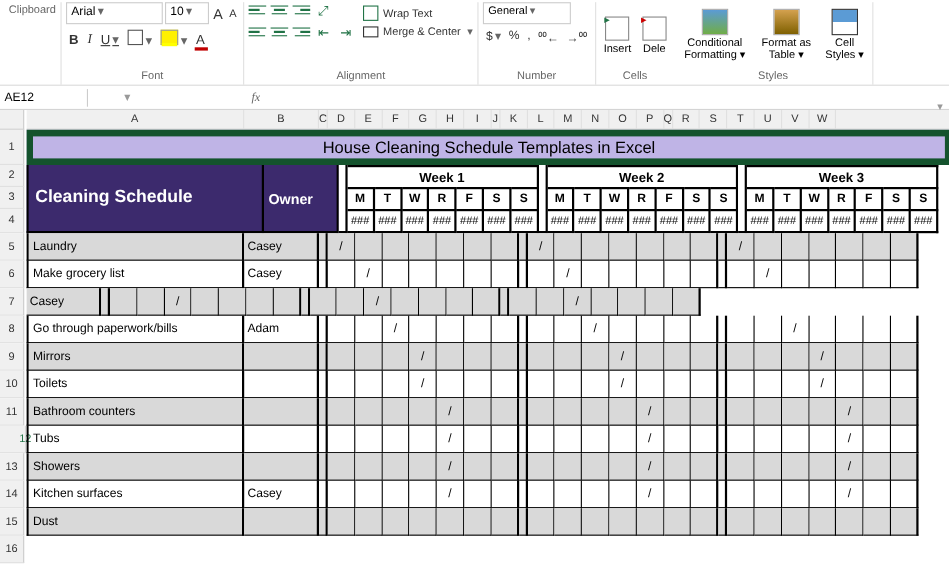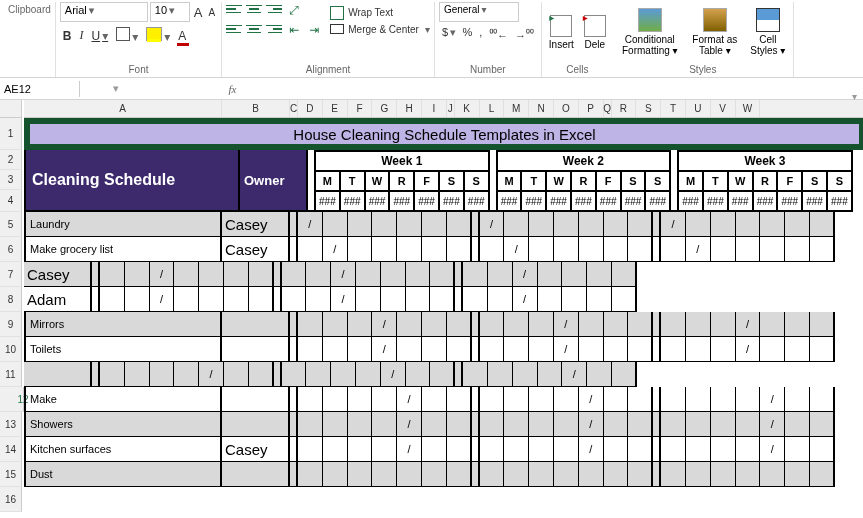--- a/index.html
+++ b/index.html
@@ -221,21 +221,21 @@
 .week-block{display:flex;flex-direction:column;height:62px;}
 .week-title{height:20px;font-weight:bold;font-size:12px;text-align:center;border-top:2px solid #000;border-right:2px solid #000;display:flex;align-items:center;justify-content:center;width:173.6px}
 .day-row{display:flex;height:20px;}
 .day-cell{width:24.8px;font-weight:bold;font-size:11px;text-align:center;border-right:2px solid #000;border-top:2px solid #000;display:flex;align-items:center;justify-content:center;}
 .hash-row{display:flex;height:22px;}
 .hash-cell{width:24.8px;font-size:10px;text-align:center;border-right:2px solid #000;border-top:2px solid #000;border-bottom:2px solid #000;display:flex;align-items:center;justify-content:center;overflow:hidden;}
 .task-cell{
   width:198px;padding:3px 4px;border-left:2px solid #000;border-right:2px solid #000;border-bottom:1px solid #000;font-size:11px;
   display:flex;align-items:center;
 }
-.owner-cell{width:68px;padding:3px 3px;border-right:2px solid #000;border-bottom:1px solid #000;font-size:15px;display:flex;align-items:center;}
+.owner-cell{width:68px;padding:3px 3px;border-right:2px solid #000;border-bottom:1px solid #000;font-size:11px;display:flex;align-items:center;}
 .task-gap{width:8px;border-right:2px solid #000;border-bottom:1px solid #000;}
 .mark-cell{width:24.8px;border-right:1px solid #000;border-bottom:1px solid #000;text-align:center;font-size:11px;display:flex;align-items:center;justify-content:center;}
 .alt{background:#d9d9d9;}
 .r12-head{color:#217346;padding-left:23px;}
 </style>
 </head>
 <body>
 
 <div class="ribbon">
 
@@ -568,20 +568,21 @@
           <div class="task-gap alt"></div>
           <div class="mark-cell alt"></div>
           <div class="mark-cell alt"></div>
           <div class="mark-cell alt">/</div>
           <div class="mark-cell alt"></div>
           <div class="mark-cell alt"></div>
           <div class="mark-cell alt"></div>
           <div class="mark-cell alt" style="border-right: 2px solid rgb(0, 0, 0);"></div>
         </div>
         <div class="sheet-row">
+          <div class="task-cell">Go through paperwork/bills</div>
           <div class="owner-cell">Adam</div>
           <div class="task-gap"></div>
           <div class="mark-cell"></div>
           <div class="mark-cell"></div>
           <div class="mark-cell">/</div>
           <div class="mark-cell"></div>
           <div class="mark-cell"></div>
           <div class="mark-cell"></div>
           <div class="mark-cell" style="border-right: 2px solid rgb(0, 0, 0);"></div>
           <div class="task-gap"></div>
@@ -651,20 +652,21 @@
           <div class="task-gap"></div>
           <div class="mark-cell"></div>
           <div class="mark-cell"></div>
           <div class="mark-cell"></div>
           <div class="mark-cell">/</div>
           <div class="mark-cell"></div>
           <div class="mark-cell"></div>
           <div class="mark-cell" style="border-right: 2px solid rgb(0, 0, 0);"></div>
         </div>
         <div class="sheet-row">
+          <div class="task-cell alt">Bathroom counters</div>
           <div class="owner-cell alt"></div>
           <div class="task-gap alt"></div>
           <div class="mark-cell alt"></div>
           <div class="mark-cell alt"></div>
           <div class="mark-cell alt"></div>
           <div class="mark-cell alt"></div>
           <div class="mark-cell alt">/</div>
           <div class="mark-cell alt"></div>
           <div class="mark-cell alt" style="border-right: 2px solid rgb(0, 0, 0);"></div>
           <div class="task-gap alt"></div>
@@ -678,21 +680,21 @@
           <div class="task-gap alt"></div>
           <div class="mark-cell alt"></div>
           <div class="mark-cell alt"></div>
           <div class="mark-cell alt"></div>
           <div class="mark-cell alt"></div>
           <div class="mark-cell alt">/</div>
           <div class="mark-cell alt"></div>
           <div class="mark-cell alt" style="border-right: 2px solid rgb(0, 0, 0);"></div>
         </div>
         <div class="sheet-row">
-          <div class="task-cell">Make</div>
+          <div class="task-cell">Tubs</div>
           <div class="owner-cell"></div>
           <div class="task-gap"></div>
           <div class="mark-cell"></div>
           <div class="mark-cell"></div>
           <div class="mark-cell"></div>
           <div class="mark-cell"></div>
           <div class="mark-cell">/</div>
           <div class="mark-cell"></div>
           <div class="mark-cell" style="border-right: 2px solid rgb(0, 0, 0);"></div>
           <div class="task-gap"></div>

